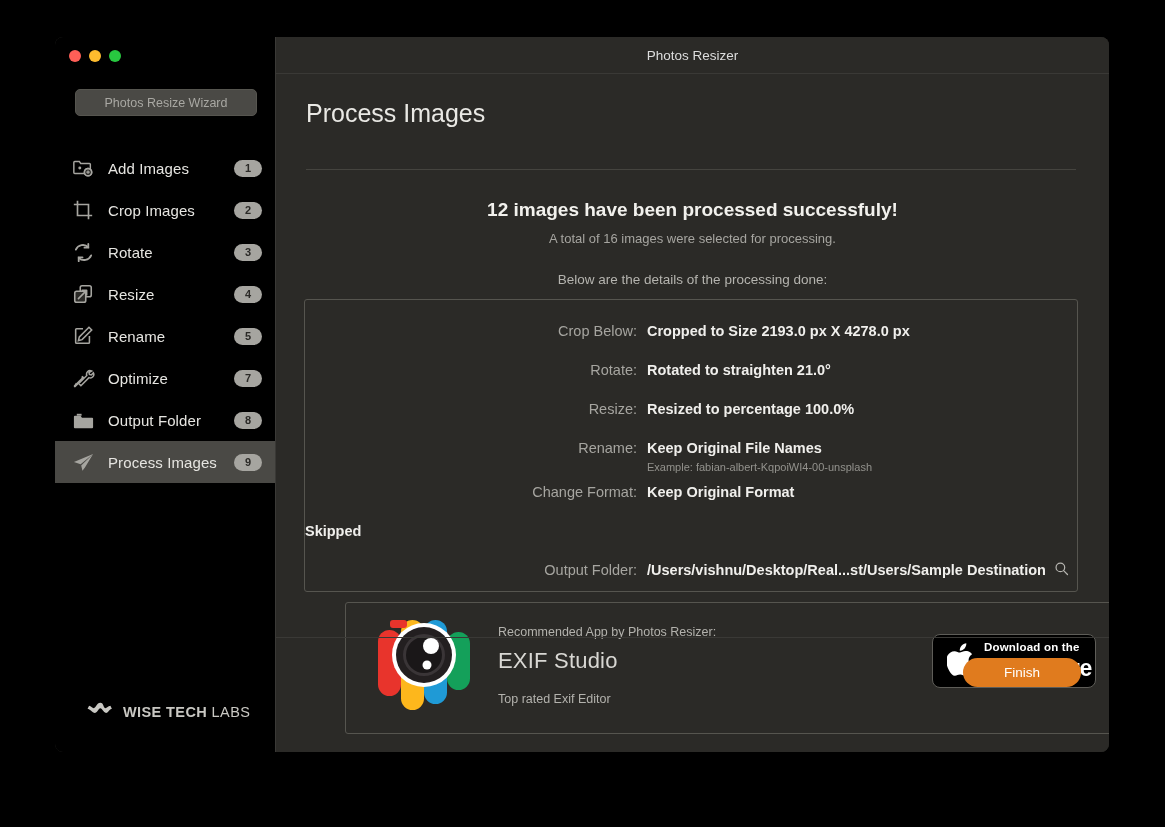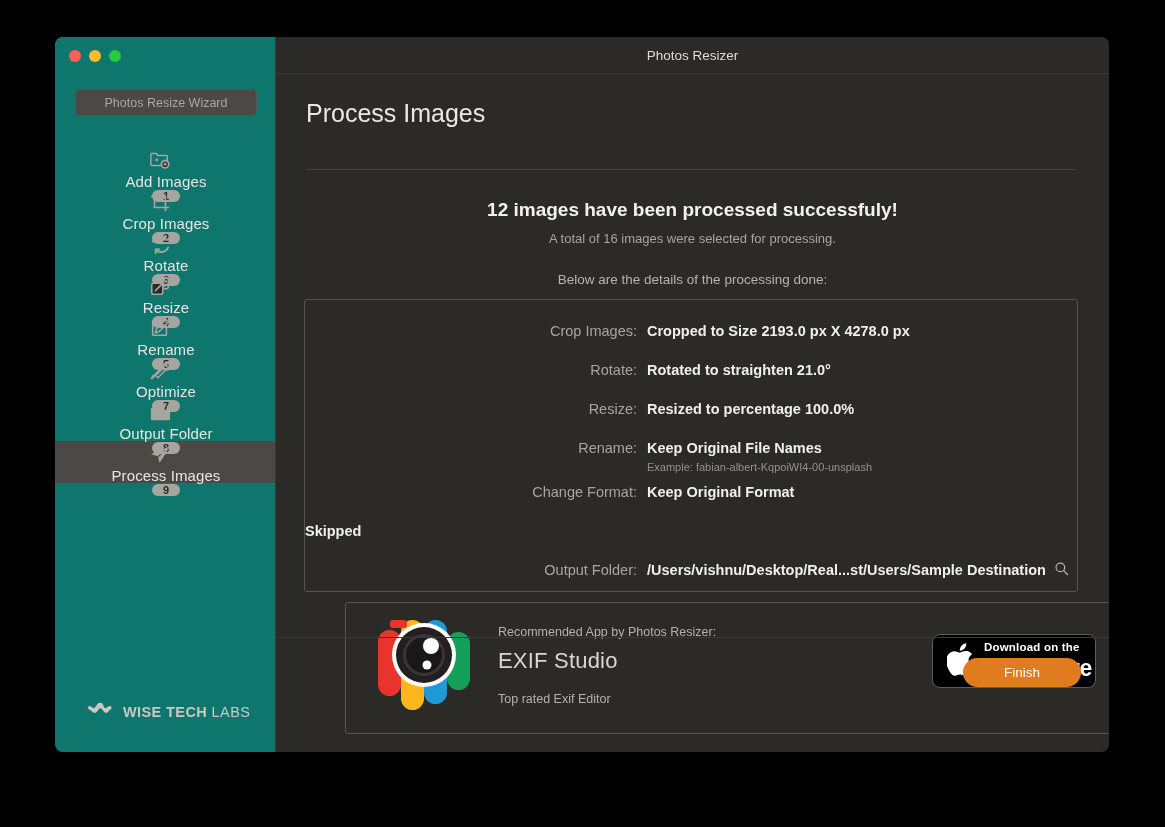--- a/index.html
+++ b/index.html
@@ -17,21 +17,21 @@
     width: 1054px; height: 715px;
     background: #2b2a27;
     border-radius: 8px;
     overflow: hidden;
     display: flex;
   }
 
   
   #sidebar {
     width: 221px; height: 100%;
-    background: #0f766e;
+    background: #000000;
     border-right: 1px solid #3a3936;
     position: relative;
     flex: 0 0 221px;
   }
   #traffic { position: absolute; left: 14px; top: 13px; display: flex; gap: 8px; }
   .light { width: 12px; height: 12px; border-radius: 50%; }
   .light.red { background: #ff5f57; }
   .light.yellow { background: #febc2e; }
   .light.green { background: #28c840; }
 
@@ -44,21 +44,20 @@
     color: #a9a8a3;
     font-size: 12.5px;
     display: flex; align-items: center; justify-content: center;
   }
 
   #nav { position: absolute; left: 0; top: 110px; width: 100%; }
   .nav-item {
     display: flex; align-items: center;
     height: 42px; padding-left: 15px; padding-right: 13px;
     color: #e6e5e1;
-    flex-direction: column;
   }
   .nav-item.active { background: #4a4945; }
   .nav-icon {
     width: 26px; height: 26px;
     flex: 0 0 26px;
     display: flex; align-items: center; justify-content: center;
     margin-right: 12px;
   }
   .nav-icon svg { display: block; }
   .nav-label { font-size: 15px; flex: 1 1 auto; letter-spacing: .1px; }
@@ -311,21 +310,21 @@
       <div id="page-title">Process Images</div>
       <div id="title-rule"></div>
 
       <div id="headline">12 images have been processed successfuly!</div>
       <div id="subline">A total of 16 images were selected for processing.</div>
       <div id="detail-intro">Below are the details of the processing done:</div>
 
       <div id="details">
 
         <div class="row" style="top:22px">
-          <div class="row-label">Crop Images:</div>
+          <div class="row-label">Crop Below:</div>
           <div class="row-value">Cropped to Size 2193.0 px X 4278.0 px</div>
         </div>
 
         <div class="row" style="top:61px">
           <div class="row-label">Rotate:</div>
           <div class="row-value">Rotated to straighten 21.0°</div>
         </div>
 
         <div class="row" style="top:100px">
           <div class="row-label">Resize:</div>

